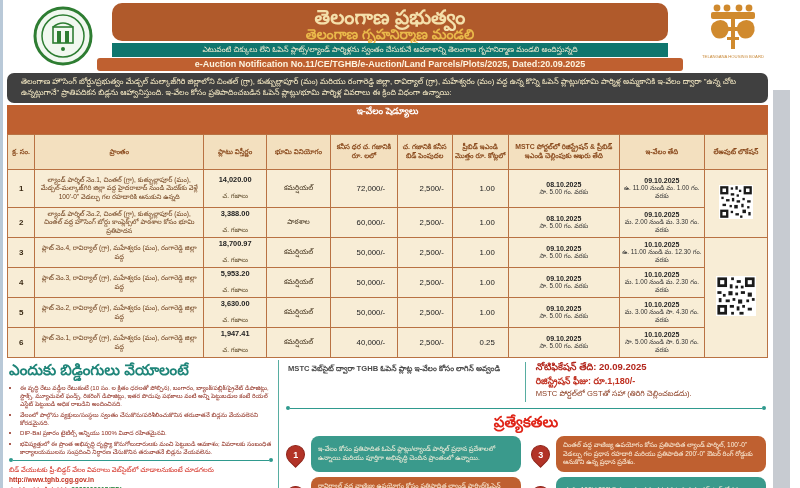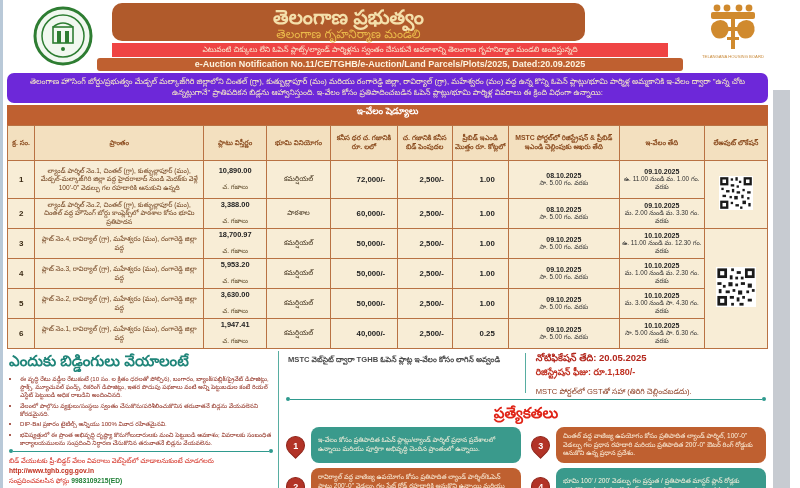--- a/index.html
+++ b/index.html
@@ -4,48 +4,48 @@
 <style>
   html,body{margin:0;padding:0;}
   body{width:800px;height:488px;background:#ffffff;position:relative;overflow:hidden;
        font-family:"Liberation Sans",sans-serif;}
   .edge-left{position:absolute;left:0;top:0;width:3px;height:100%;background:#b9c9d8;}
   .scroll-strip{position:absolute;left:773px;top:90px;width:17px;height:398px;background:#c7cbd1;}
   .doc{position:absolute;left:5px;top:0;width:765px;}
 
   
   .header{position:relative;height:72px;background:#fff;}
-  .brown-band{position:absolute;left:107px;top:3px;width:473px;height:38px;background:#b05a2b;
+  .brown-band{position:absolute;left:107px;top:3px;width:556px;height:38px;background:#b05a2b;
               border-radius:10px;text-align:center;}
   .title{font-size:20px;font-weight:bold;color:#f4e0ab;line-height:24px;margin-top:2px;}
-  .subtitle{font-size:12px;font-weight:normal;color:#eab94a;line-height:10px;}
-  .teal-strip{position:absolute;left:107px;top:43px;width:556px;height:14px;background:#ef4444;
+  .subtitle{font-size:14px;font-weight:bold;color:#eab94a;line-height:10px;}
+  .teal-strip{position:absolute;left:107px;top:43px;width:556px;height:14px;background:#0f766e;
               color:#f9efd4;font-size:7.6px;text-align:center;line-height:14px;white-space:nowrap;overflow:hidden;}
   .notif-strip{position:absolute;left:92px;top:58px;width:586px;height:13px;background:#bf6030;
                border-radius:3px;color:#fdf4e0;font-size:9px;font-weight:bold;text-align:center;line-height:13px;}
   .emblem{position:absolute;left:28px;top:5px;}
   .tghb-logo{position:absolute;left:692px;top:3px;width:72px;text-align:center;}
 
   
-  .intro{margin:1px 2px 0 2px;height:30px;background:#6d28d9;border-radius:7px;
-         color:#f8ecc6;font-size:7.8px;line-height:1.45;text-align:center;padding:3px 14px;box-sizing:border-box;overflow:hidden;}
-  .sched-bar{margin:2px 2px 0 2px;height:20px;background:#bf6030;color:#fff;
+  .intro{margin:1px 2px 0 2px;height:30px;background:#404040;border-radius:7px;
+         color:#f8ecc6;font-size:7.8px;line-height:1.45;padding:3px 14px;box-sizing:border-box;overflow:hidden;}
+  .sched-bar{margin:2px 2px 0 2px;height:29px;background:#bf6030;color:#fff;
              font-size:9px;font-weight:bold;text-align:center;line-height:13px;}
 
   
   table{border-collapse:collapse;width:761px;margin:0 2px;table-layout:fixed;background:#f8edd6;}
   th,td{border:1px solid #b97243;padding:1px 2px;text-align:center;vertical-align:middle;overflow:hidden;}
   th{background:#f3e0bf;color:#8a4a1d;font-size:6.9px;font-weight:bold;line-height:1.25;height:32px;}
   td{color:#3a2a14;}
   .c-sno{font-size:8px;font-weight:bold;}
   .c-area{font-size:6.6px;color:#6b3b17;line-height:1.3;padding:1px 4px;}
   .c-ext b{font-size:7.4px;color:#222;display:block;}
   .c-ext i{font-size:6.4px;font-style:normal;color:#55401f;}
   .c-use{font-size:7px;}
-  .c-num{font-size:7.8px;font-weight:bold;color:#222;padding-left:16px;}
+  .c-num{font-size:7.8px;font-weight:normal;color:#222;padding-left:16px;}
   .c-date b{display:block;font-size:7px;color:#222;}
   .c-date i{display:block;font-size:6.4px;font-style:normal;color:#333;line-height:1.25;}
   .r1{height:38px;} .r2{height:30px;} .rs{height:23px;}
   .qr-cell{background:#f8edd6;}
 
   
   .bottom{display:flex;margin:2px 2px 0 2px;height:146px;overflow:hidden;}
   .left-col{width:272px;border-right:1px solid #57ada1;padding:1px 5px 0 2px;box-sizing:border-box;}
   .why-title{color:#1f8579;font-size:15px;font-weight:bold;margin:0 0 2px 0;}
   .why-list{margin:0 0 0 11px;padding:0;}
@@ -58,21 +58,21 @@
   .contact .green{color:#1e7e34;font-weight:bold;}
   .right-col{flex:1;padding:0 2px 0 7px;}
   .mstc-row{display:flex;height:44px;}
   .mstc-left{flex:1.02;padding:4px 6px 0 2px;}
   .mstc-label{font-size:7.6px;font-weight:bold;color:#4a4a4a;line-height:1.3;}
   .mstc-url{font-size:12px;font-weight:bold;color:#111;margin-top:4px;}
   .vsep{width:1px;background:#57ada1;margin:2px 0;}
   .note-right{flex:1;padding:1px 4px 0 10px;}
   .note1{font-size:9.5px;font-weight:bold;color:#b3261c;}
   .note2{font-size:9px;font-weight:bold;color:#c03020;margin-top:1px;}
-  .note3{font-size:7.6px;color:#8a3b1f;margin-top:8px;}
+  .note3{font-size:7.6px;color:#8a3b1f;margin-top:1px;}
   .features-title{text-align:center;color:#e02417;font-size:15px;font-weight:bold;margin:1px 0 2px 0;}
   .fgrid{display:grid;grid-template-columns:1fr 1fr;gap:5px 10px;}
   .feature{display:flex;align-items:center;gap:6px;}
   .pin{flex:0 0 auto;width:17px;height:17px;background:#b23327;border:1.5px solid #8f2419;
        border-radius:50% 50% 50% 0;transform:rotate(-45deg);display:flex;align-items:center;justify-content:center;}
   .pin span{transform:rotate(45deg);color:#fff;font-size:9px;font-weight:bold;}
   .bubble{flex:1;border-radius:8px;padding:3px 7px;color:#fdf3df;font-size:6.5px;line-height:1.32;min-height:30px;
           display:flex;align-items:center;}
   .b-teal{background:#3a9a8c;} .b-orange{background:#bf6030;}
 </style>
@@ -148,21 +148,21 @@
       <th>చ. గజానికి కనీస బిడ్ పెంపుదల</th>
       <th>ప్రీబిడ్ ఇఎండి మొత్తం రూ. కోట్లలో</th>
       <th>MSTC పోర్టల్‌లో రిజిస్ట్రేషన్ &amp; ప్రీబిడ్ ఇఎండి చెల్లింపుకు ఆఖరు తేది</th>
       <th>ఇ-వేలం తేది</th>
       <th>లేఅవుట్ లొకేషన్</th>
     </tr>
 
     <tr class="r1">
       <td class="c-sno">1</td>
       <td class="c-area">ల్యాండ్ పార్శిల్ నెం.1, చింతల్ (గ్రా), కుత్బుల్లాపూర్ (మం), మేడ్చల్-మల్కాజ్‌గిరి జిల్లా వద్ద హైదరాబాద్ నుండి మెదక్‌కు వెళ్లే 100'-0" వెడల్పు గల రహదారికి ఆనుకుని ఉన్నది</td>
-      <td class="c-ext"><b>10,890.00</b><i>చ. గజాలు</i></td>
+      <td class="c-ext"><b>14,020.00</b><i>చ. గజాలు</i></td>
       <td class="c-use">కమర్షియల్</td>
       <td class="c-num">72,000/-</td>
       <td class="c-num">2,500/-</td>
       <td class="c-num">1.00</td>
       <td class="c-date">
             <b>08.10.2025</b>
             <i>సా. 5.00 గం. వరకు</i>
           </td>
       <td class="c-date">
             <b>09.10.2025</b>
@@ -351,21 +351,21 @@
       </div>
     </div>
 
     <div class="right-col">
       <div class="mstc-row">
         <div class="mstc-left">
           <div class="mstc-label">MSTC వెబ్‌సైట్ ద్వారా TGHB ఓపెన్ ప్లాట్ల ఇ-వేలం కోసం లాగిన్ అవ్వండి</div>
         </div>
         <div class="vsep"></div>
         <div class="note-right">
-          <div class="note1">నోటిఫికేషన్ తేది: 20.05.2025</div>
+          <div class="note1">నోటిఫికేషన్ తేది: 20.09.2025</div>
           <div class="note2">రిజిస్ట్రేషన్ ఫీజు: రూ.1,180/-</div>
           <div class="note3">MSTC పోర్టల్‌లో GSTతో సహా (తిరిగి చెల్లించబడదు).</div>
         </div>
       </div>
       <div class="dotline">
           <div class="dot"></div>
           <div class="bar"></div>
           <div class="dot"></div>
         </div>
       <div class="features-title">ప్రత్యేకతలు</div>

